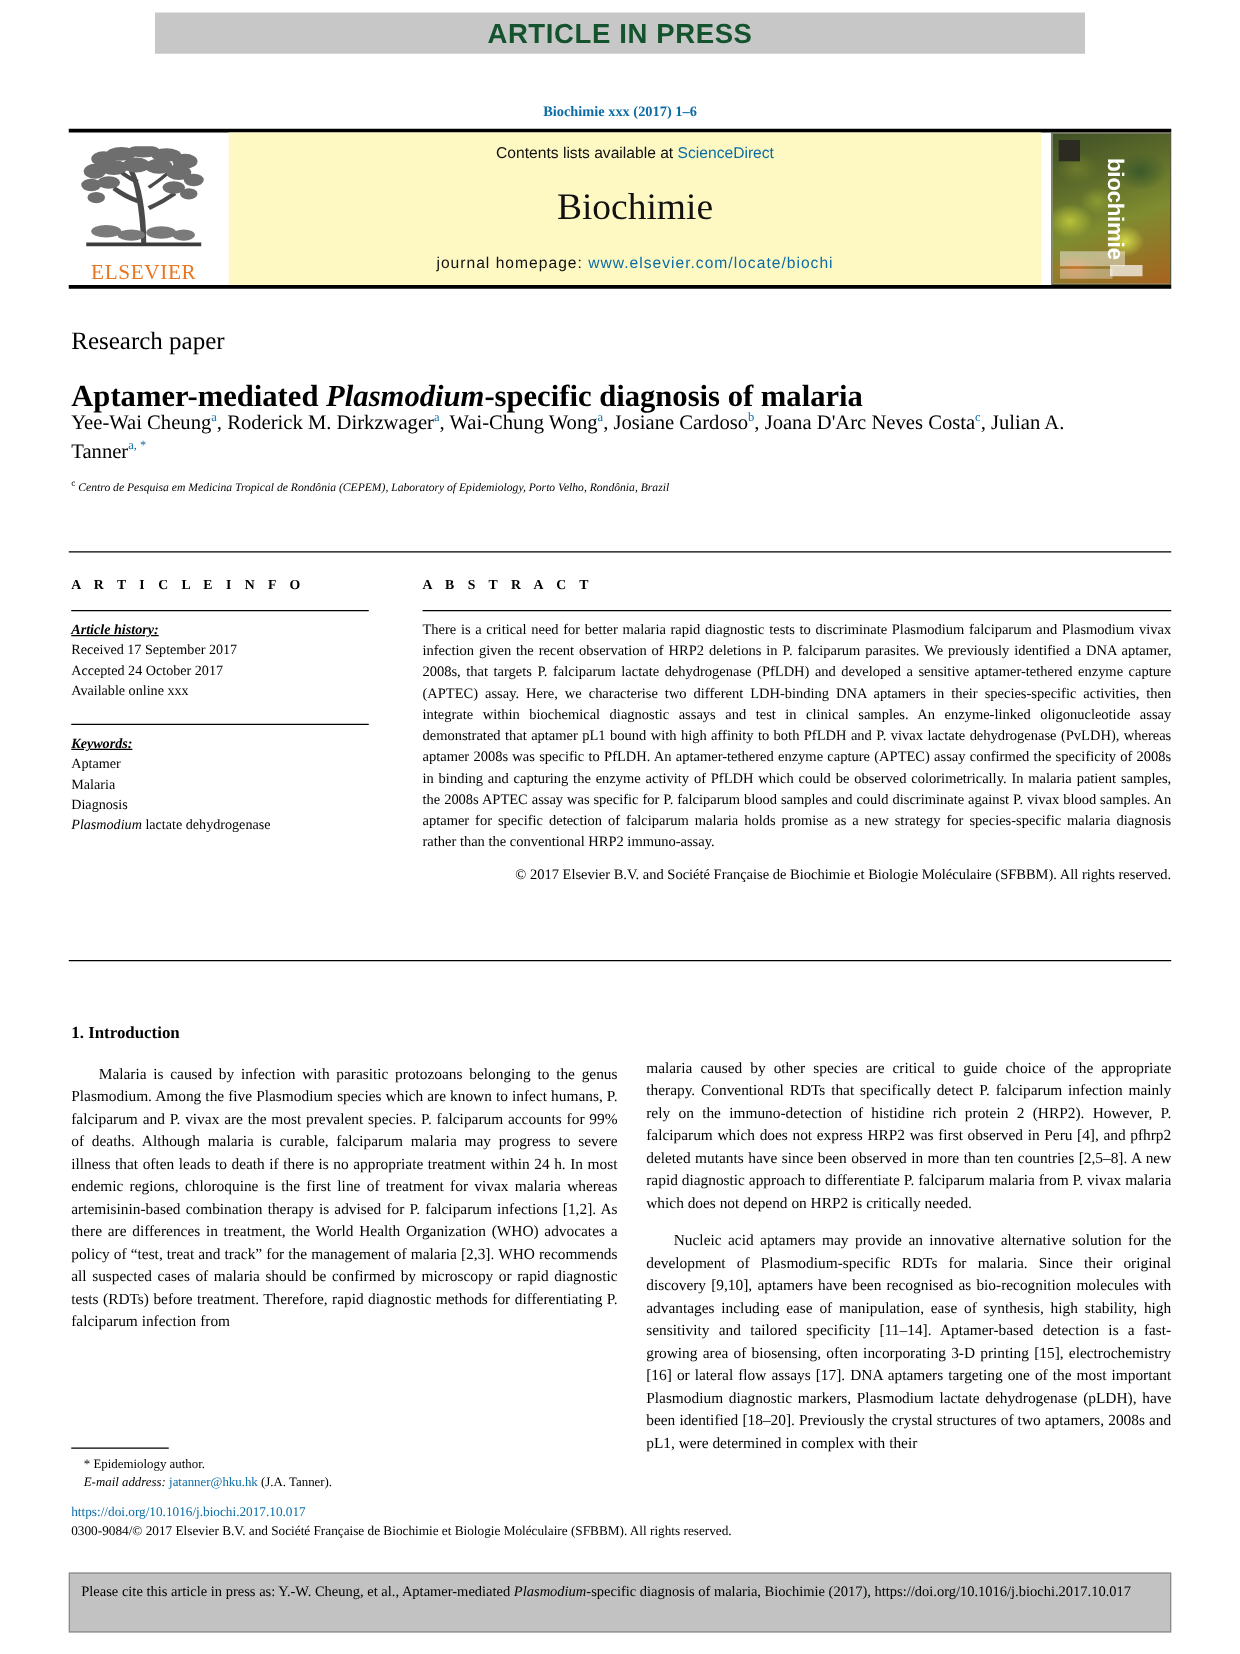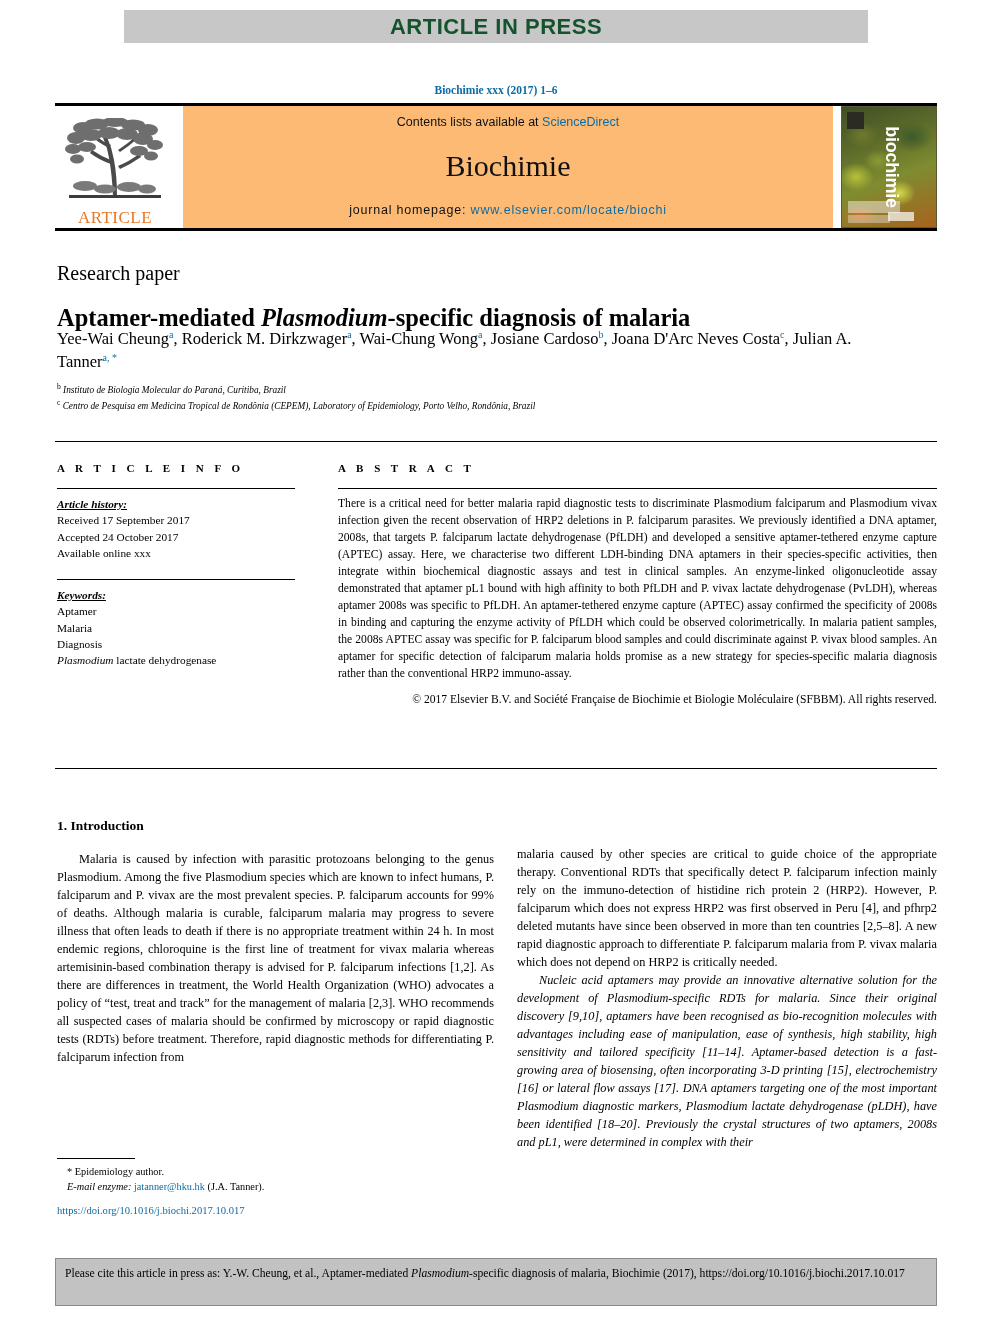--- a/index.html
+++ b/index.html
@@ -84,21 +84,21 @@
   .els-word {
     font-family: "Liberation Serif", serif;
     font-size: 17px;
     letter-spacing: 0.5px;
     color: #e87722;
     line-height: 1;
     margin-top: 1px;
   }
   .masthead-center {
     flex: 1 1 auto;
-    background: #fdba74;
+    background: #fef9c3;
     display: flex;
     flex-direction: column;
     align-items: center;
     justify-content: space-between;
     padding: 9px 0 11px 0;
     box-sizing: border-box;
     margin: 0 8px;
   }
   .contents-line {
     font-family: "Liberation Sans", sans-serif;
@@ -284,21 +284,21 @@
     font-size: 13.5px;
     margin: 0 0 16px 0;
   }
   .para {
     font-size: 12.3px;
     line-height: 1.465;
     text-align: justify;
     text-indent: 22px;
     margin: 0;
   }
-  .para + .para { margin-top: 0; font-style: italic; }
+  .para + .para { margin-top: 12px; }
 
   
   .footnote {
     position: absolute;
     left: 57px;
     top: 1158px;
     width: 437px;
   }
   .footnote-rule {
     border-top: 1px solid #000;
@@ -390,21 +390,21 @@
           </g>
           <g fill="#7a7a7a">
             <ellipse cx="22" cy="68" rx="12" ry="5"></ellipse>
             <ellipse cx="42" cy="71" rx="11" ry="4.5"></ellipse>
             <ellipse cx="66" cy="69" rx="12" ry="5"></ellipse>
             <ellipse cx="84" cy="71" rx="9" ry="4.5"></ellipse>
           </g>
           <rect x="6" y="77" width="92" height="3" fill="#3c3c3c"></rect>
         </svg>
       </span>
-      <span class="els-word">ARTICLE</span>
+      <span class="els-word">ELSEVIER</span>
     </div>
 
     <div class="masthead-center">
       <div class="contents-line">
         <span>Contents lists available at </span><a class="link" href="#">ScienceDirect</a>
       </div>
       <div class="journal-name">Biochimie</div>
       <div class="homepage-line">
         <span>journal homepage: </span><a class="link" href="#">www.elsevier.com/locate/biochi</a>
       </div>
@@ -438,21 +438,20 @@
 <div class="authors">
   <span><span>Yee-Wai Cheung</span><sup class="aff">a</sup><span>, </span></span>
   <span><span>Roderick M. Dirkzwager</span><sup class="aff">a</sup><span>, </span></span>
   <span><span>Wai-Chung Wong</span><sup class="aff">a</sup><span>, </span></span>
   <span><span>Josiane Cardoso</span><sup class="aff">b</sup><span>, </span></span>
   <span><span>Joana D'Arc Neves Costa</span><sup class="aff">c</sup><span>, </span></span>
   <span><span>Julian A. Tanner</span><sup class="aff">a, *</sup></span>
 </div>
 
 <div class="affiliations">
-  <div><sup>b</sup> <span>Instituto de Biologia Molecular do Paraná, Curitiba, Brazil</span></div>
   <div><sup>c</sup> <span>Centro de Pesquisa em Medicina Tropical de Rondônia (CEPEM), Laboratory of Epidemiology, Porto Velho, Rondônia, Brazil</span></div>
 </div>
 
 <div class="band"></div>
 
 <div class="info-col">
   <div class="col-head">A R T I C L E   I N F O</div>
   <div class="col-rule"></div>
   <div class="info-block">
     <div class="it">Article history:</div>
@@ -486,27 +485,28 @@
 
 <div class="body-right">
   <p class="para" style="text-indent:0">malaria caused by other species are critical to guide choice of the appropriate therapy. Conventional RDTs that specifically detect P. falciparum infection mainly rely on the immuno-detection of histidine rich protein 2 (HRP2). However, P. falciparum which does not express HRP2 was first observed in Peru [4], and pfhrp2 deleted mutants have since been observed in more than ten countries [2,5–8]. A new rapid diagnostic approach to differentiate P. falciparum malaria from P. vivax malaria which does not depend on HRP2 is critically needed.</p>
   <p class="para">Nucleic acid aptamers may provide an innovative alternative solution for the development of Plasmodium-specific RDTs for malaria. Since their original discovery [9,10], aptamers have been recognised as bio-recognition molecules with advantages including ease of manipulation, ease of synthesis, high stability, high sensitivity and tailored specificity [11–14]. Aptamer-based detection is a fast-growing area of biosensing, often incorporating 3-D printing [15], electrochemistry [16] or lateral flow assays [17]. DNA aptamers targeting one of the most important Plasmodium diagnostic markers, Plasmodium lactate dehydrogenase (pLDH), have been identified [18–20]. Previously the crystal structures of two aptamers, 2008s and pL1, were determined in complex with their</p>
 </div>
 
 <div class="footnote">
   <div class="footnote-rule"></div>
   <div class="footnote-line">* Epidemiology author.</div>
   <div class="footnote-line">
-    <span class="it">E-mail enzyme:</span>
+    <span class="it">E-mail address:</span>
     <a class="link" href="#">jatanner@hku.hk</a>
     <span>(J.A. Tanner).</span>
   </div>
 </div>
 
 <div class="doi-block">
   <div class="doi-line">https://doi.org/10.1016/j.biochi.2017.10.017</div>
+  <div class="issn-line">0300-9084/© 2017 Elsevier B.V. and Société Française de Biochimie et Biologie Moléculaire (SFBBM). All rights reserved.</div>
 </div>
 
 <div class="cite-box">
   <div class="cite-text">
     <span>Please cite this article in press as: Y.-W. Cheung, et al., Aptamer-mediated </span><i class="sp">Plasmodium</i><span>-specific diagnosis of malaria, Biochimie (2017), https://doi.org/10.1016/j.biochi.2017.10.017</span>
   </div>
 </div>
 
 </body></html>

